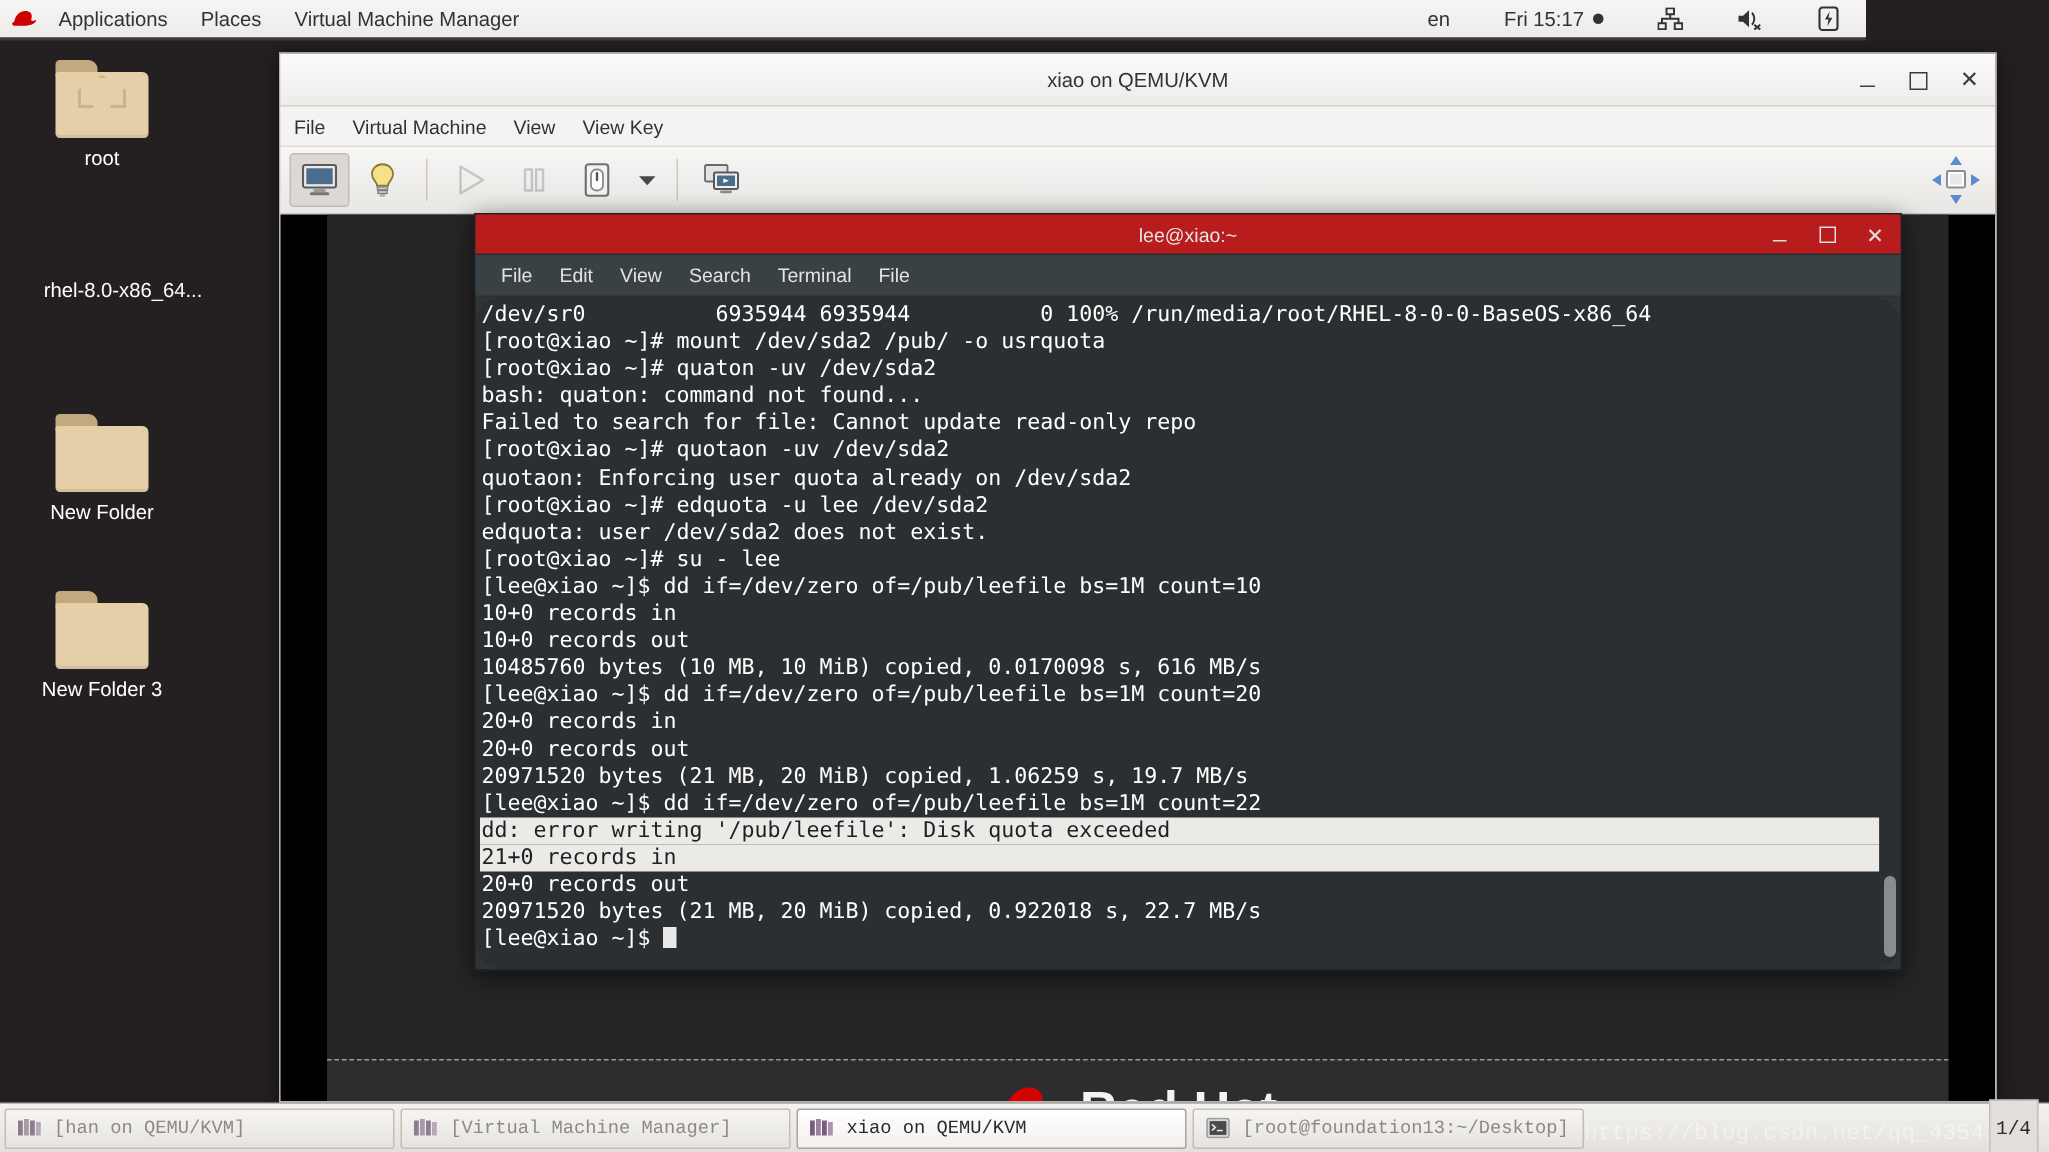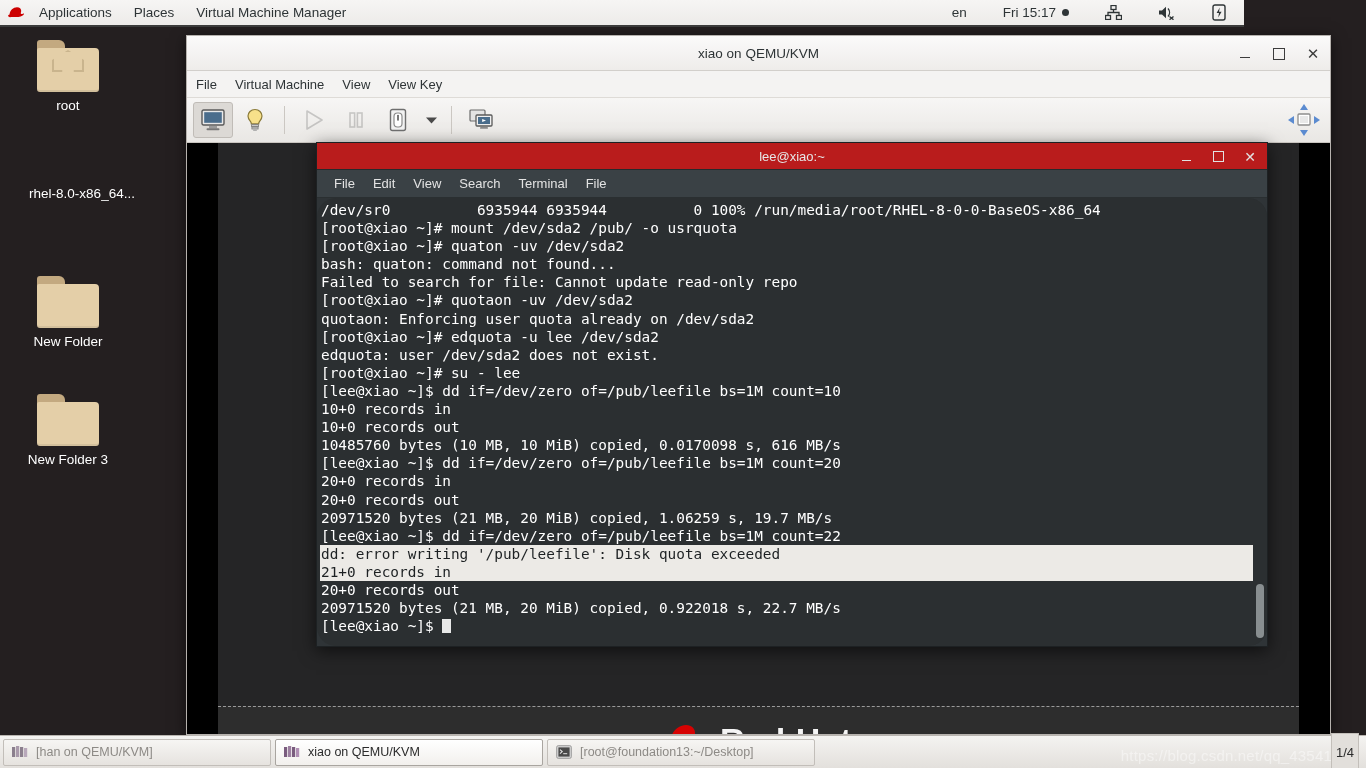--- a/index.html
+++ b/index.html
@@ -169,20 +169,21 @@
     bottom:8px; height:54px;
   }
 
   
   #taskbar{
     position:absolute; left:0; bottom:0; width:1366px; height:33px;
     background:linear-gradient(#f4f3f1,#e3e0dc);
     border-top:1px solid #b9b5b0;
     display:flex; align-items:center; gap:4px; padding:0 3px;
     font-size:12.5px;
+    font-family:Liberation Mono, monospace;
   }
   .task{
     height:27px; flex:1 1 0; max-width:268px;
     background:linear-gradient(#f6f5f3,#e6e3df);
     border:1px solid #c2beb9; border-radius:2px;
     display:flex; align-items:center; gap:8px; padding:0 8px;
     color:#8d8a86; cursor:default; overflow:hidden; white-space:nowrap;
   }
   .task.active{
     background:linear-gradient(#ffffff,#f2f0ed);
@@ -419,20 +420,31 @@
         <svg width="16" height="14" viewBox="0 0 16 14">
           <rect x="0" y="2" width="3.2" height="10" fill="#8b7f8d"></rect>
           <rect x="4" y="1" width="3.2" height="11" fill="#a99aab"></rect>
           <rect x="8" y="2" width="3.2" height="10" fill="#8b7f8d"></rect>
           <rect x="12" y="3" width="3.2" height="9" fill="#b8a8ba"></rect>
         </svg>
       </span>
       <span class="tlabel">[han on QEMU/KVM]</span>
     </div>
 
+    <div class="task">
+      <span class="ticon">
+        <svg width="16" height="14" viewBox="0 0 16 14">
+          <rect x="0" y="2" width="3.2" height="10" fill="#8b7f8d"></rect>
+          <rect x="4" y="1" width="3.2" height="11" fill="#a99aab"></rect>
+          <rect x="8" y="2" width="3.2" height="10" fill="#8b7f8d"></rect>
+          <rect x="12" y="3" width="3.2" height="9" fill="#b8a8ba"></rect>
+        </svg>
+      </span>
+      <span class="tlabel">[Virtual Machine Manager]</span>
+    </div>
 
     <div class="task active">
       <span class="ticon">
         <svg width="16" height="14" viewBox="0 0 16 14">
           <rect x="0" y="2" width="3.2" height="10" fill="#7a5c7e"></rect>
           <rect x="4" y="1" width="3.2" height="11" fill="#9c7fa0"></rect>
           <rect x="8" y="2" width="3.2" height="10" fill="#7a5c7e"></rect>
           <rect x="12" y="3" width="3.2" height="9" fill="#b08fb4"></rect>
         </svg>
       </span>

